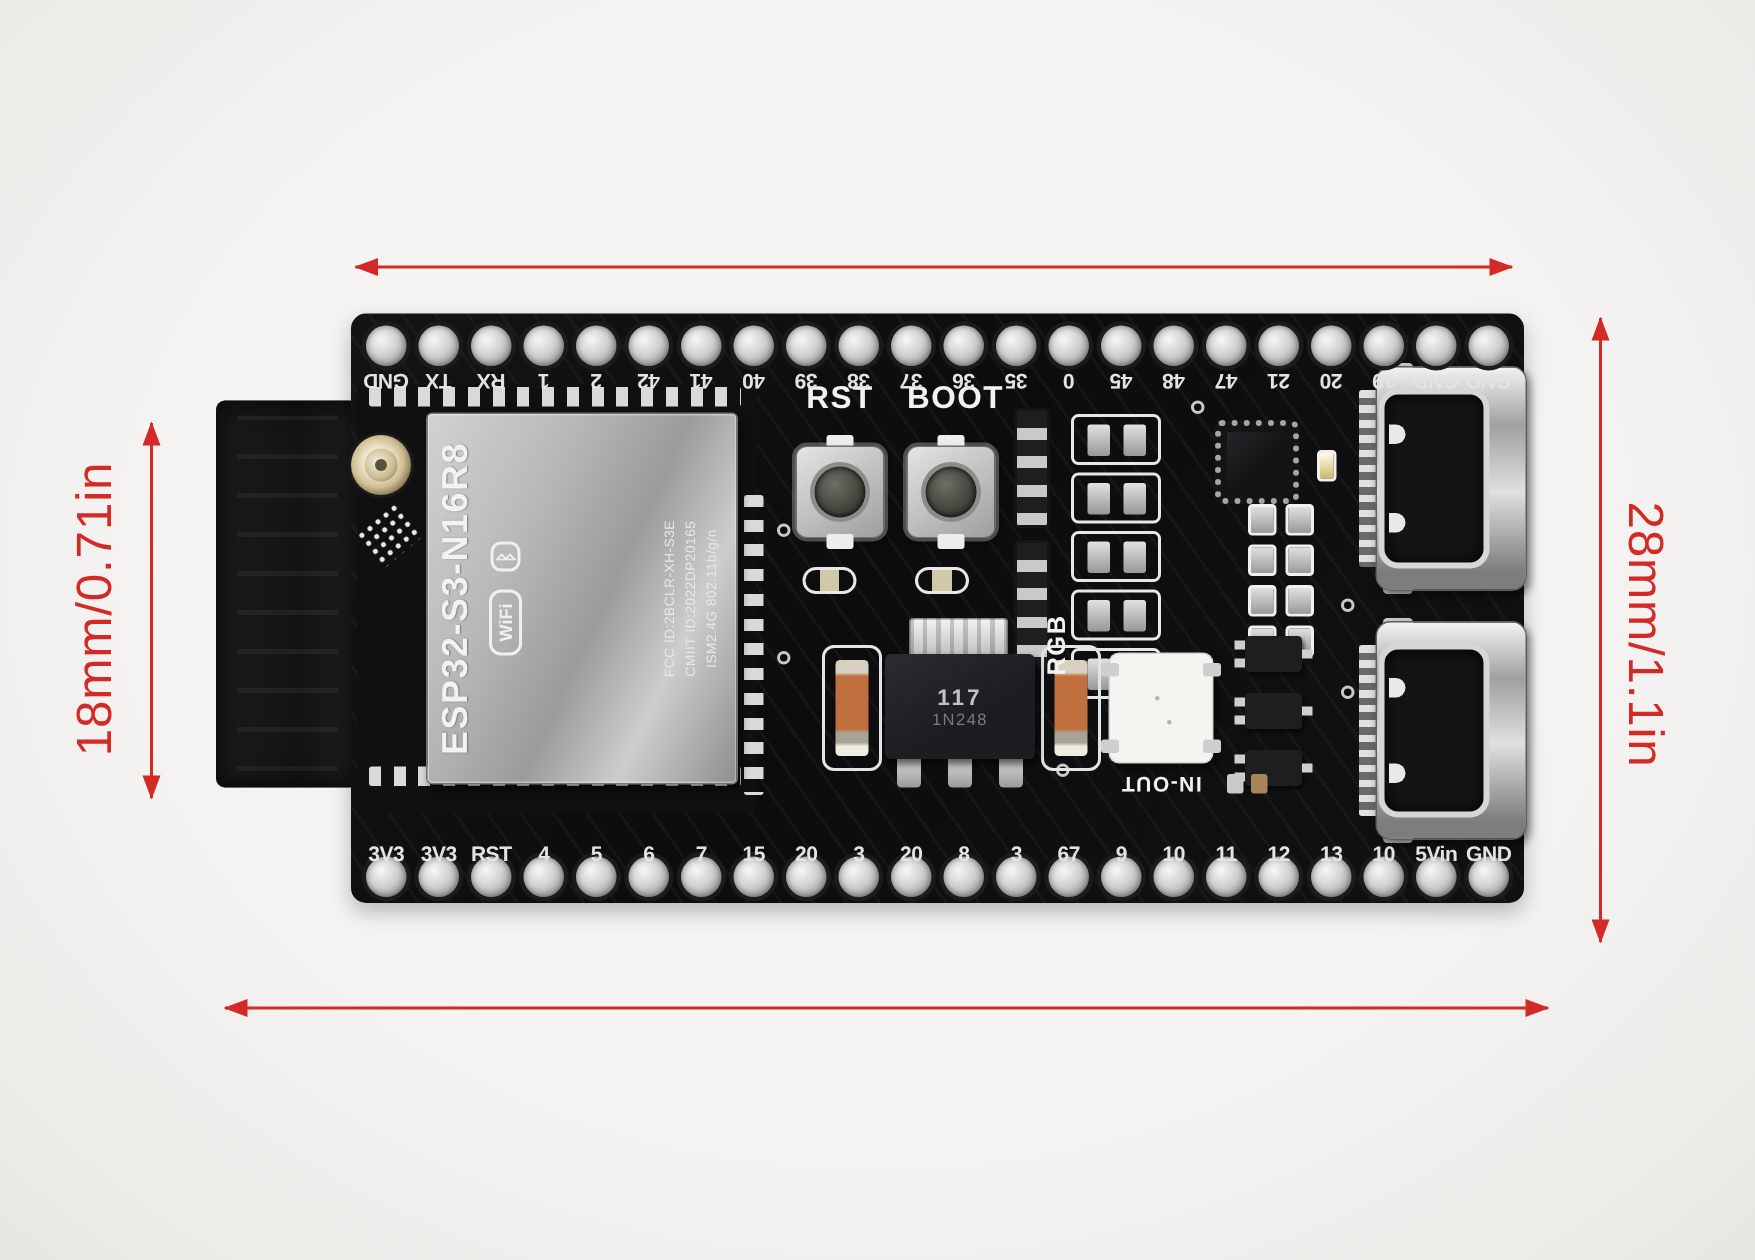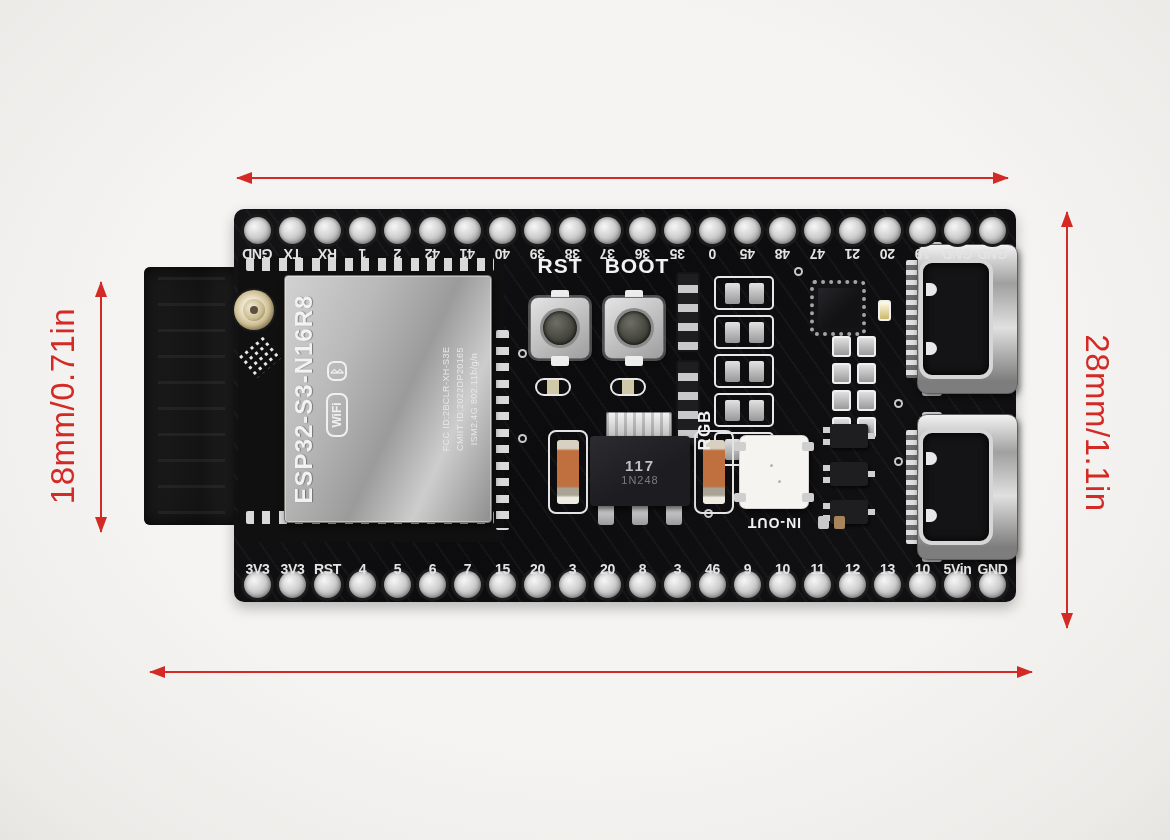--- a/index.html
+++ b/index.html
@@ -255,21 +255,21 @@
         <div class="pin-label">4</div>
         <div class="pin-label">5</div>
         <div class="pin-label">6</div>
         <div class="pin-label">7</div>
         <div class="pin-label">15</div>
         <div class="pin-label">20</div>
         <div class="pin-label">3</div>
         <div class="pin-label">20</div>
         <div class="pin-label">8</div>
         <div class="pin-label">3</div>
-        <div class="pin-label">46</div>
+        <div class="pin-label">67</div>
         <div class="pin-label">9</div>
         <div class="pin-label">10</div>
         <div class="pin-label">11</div>
         <div class="pin-label">12</div>
         <div class="pin-label">13</div>
         <div class="pin-label">10</div>
         <div class="pin-label">5Vin</div>
         <div class="pin-label">GND</div>
     </div>
     <div class="pin-row" style="top:362px">

